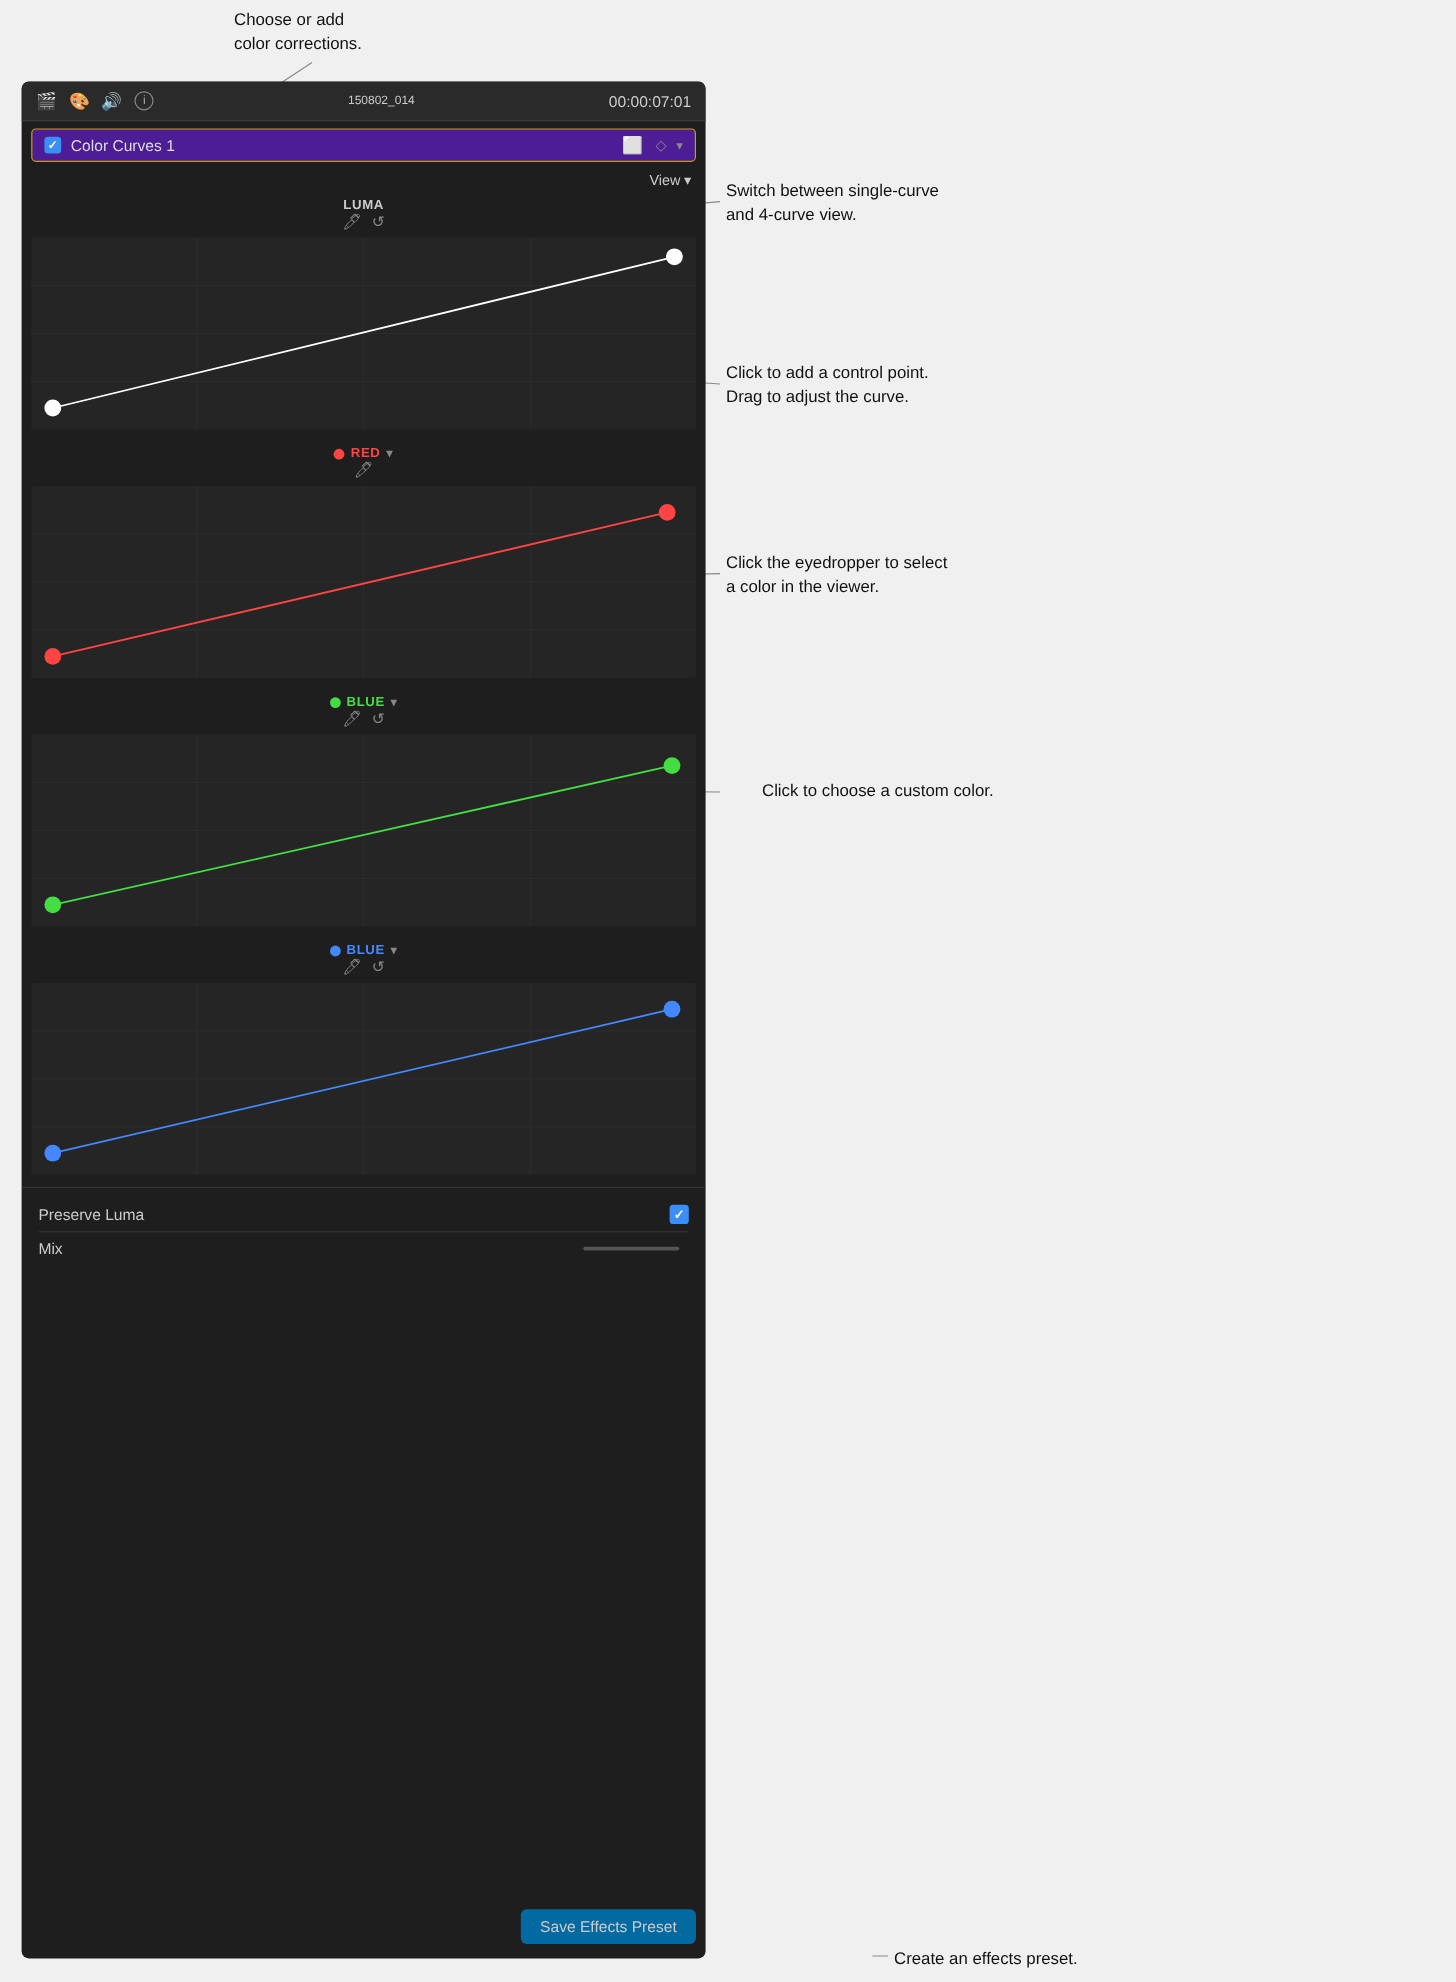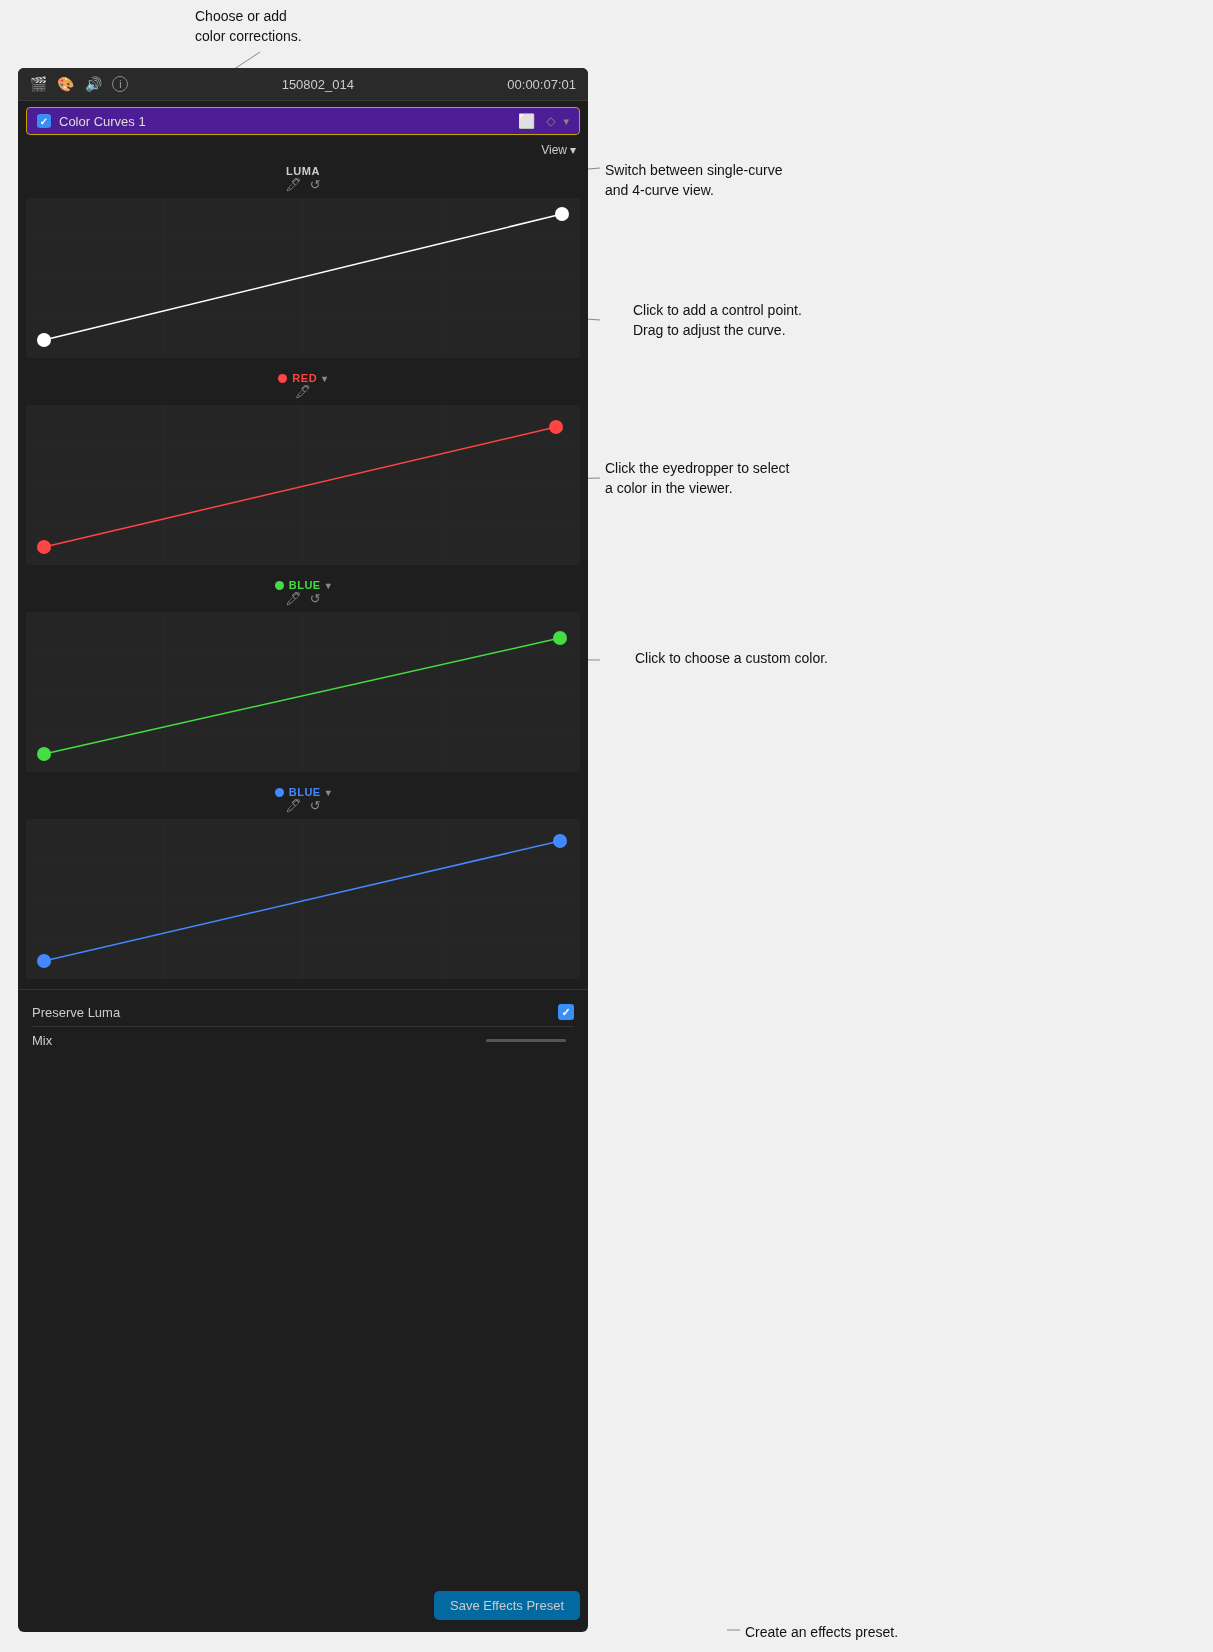--- a/index.html
+++ b/index.html
@@ -43,21 +43,21 @@
       gap: 10px;
     }
     .header-icon {
       color: #aaa;
       font-size: 14px;
     }
     .header-title {
       flex: 1;
       text-align: center;
       color: #ccc;
-      font-size: 13px;
+      font-size: 10px;
     }
     .header-timecode {
       color: #ccc;
       font-size: 13px;
     }
 
     
     .effect-row {
       display: flex;
       align-items: center;
@@ -252,27 +252,27 @@
 
 <div class="main-container">
 
   <div class="annotation-text" style="left:195px; top:6px; white-space:pre-line;">Choose or add
 color corrections.</div>
 
   <svg style="position:absolute;left:0;top:0;width:600px;height:200px;pointer-events:none;">
     <line x1="260" y1="52" x2="195" y2="95" stroke="#888" stroke-width="1"></line>
   </svg>
 
-  <div class="annotation-text" style="left:605px; top:160px; white-space:pre-line;">Switch between single-curve
+  <div class="annotation-text" style="left:605px; top:148px; white-space:pre-line;">Switch between single-curve
 and 4-curve view.</div>
   <svg style="position:absolute;left:0;top:0;width:1213px;height:300px;pointer-events:none;">
     <line x1="600" y1="168" x2="554" y2="172" stroke="#888" stroke-width="1"></line>
   </svg>
 
-  <div class="annotation-text" style="left:633px; top:300px; white-space:pre-line;">Click to add a control point.
+  <div class="annotation-text" style="left:605px; top:300px; white-space:pre-line;">Click to add a control point.
 Drag to adjust the curve.</div>
   <svg style="position:absolute;left:0;top:0;width:1213px;height:500px;pointer-events:none;">
     <line x1="600" y1="320" x2="390" y2="305" stroke="#888" stroke-width="1"></line>
   </svg>
 
   <div class="annotation-text" style="left:605px; top:458px; white-space:pre-line;">Click the eyedropper to select
 a color in the viewer.</div>
   <svg style="position:absolute;left:0;top:0;width:1213px;height:700px;pointer-events:none;">
     <line x1="600" y1="478" x2="510" y2="480" stroke="#888" stroke-width="1"></line>
   </svg>

